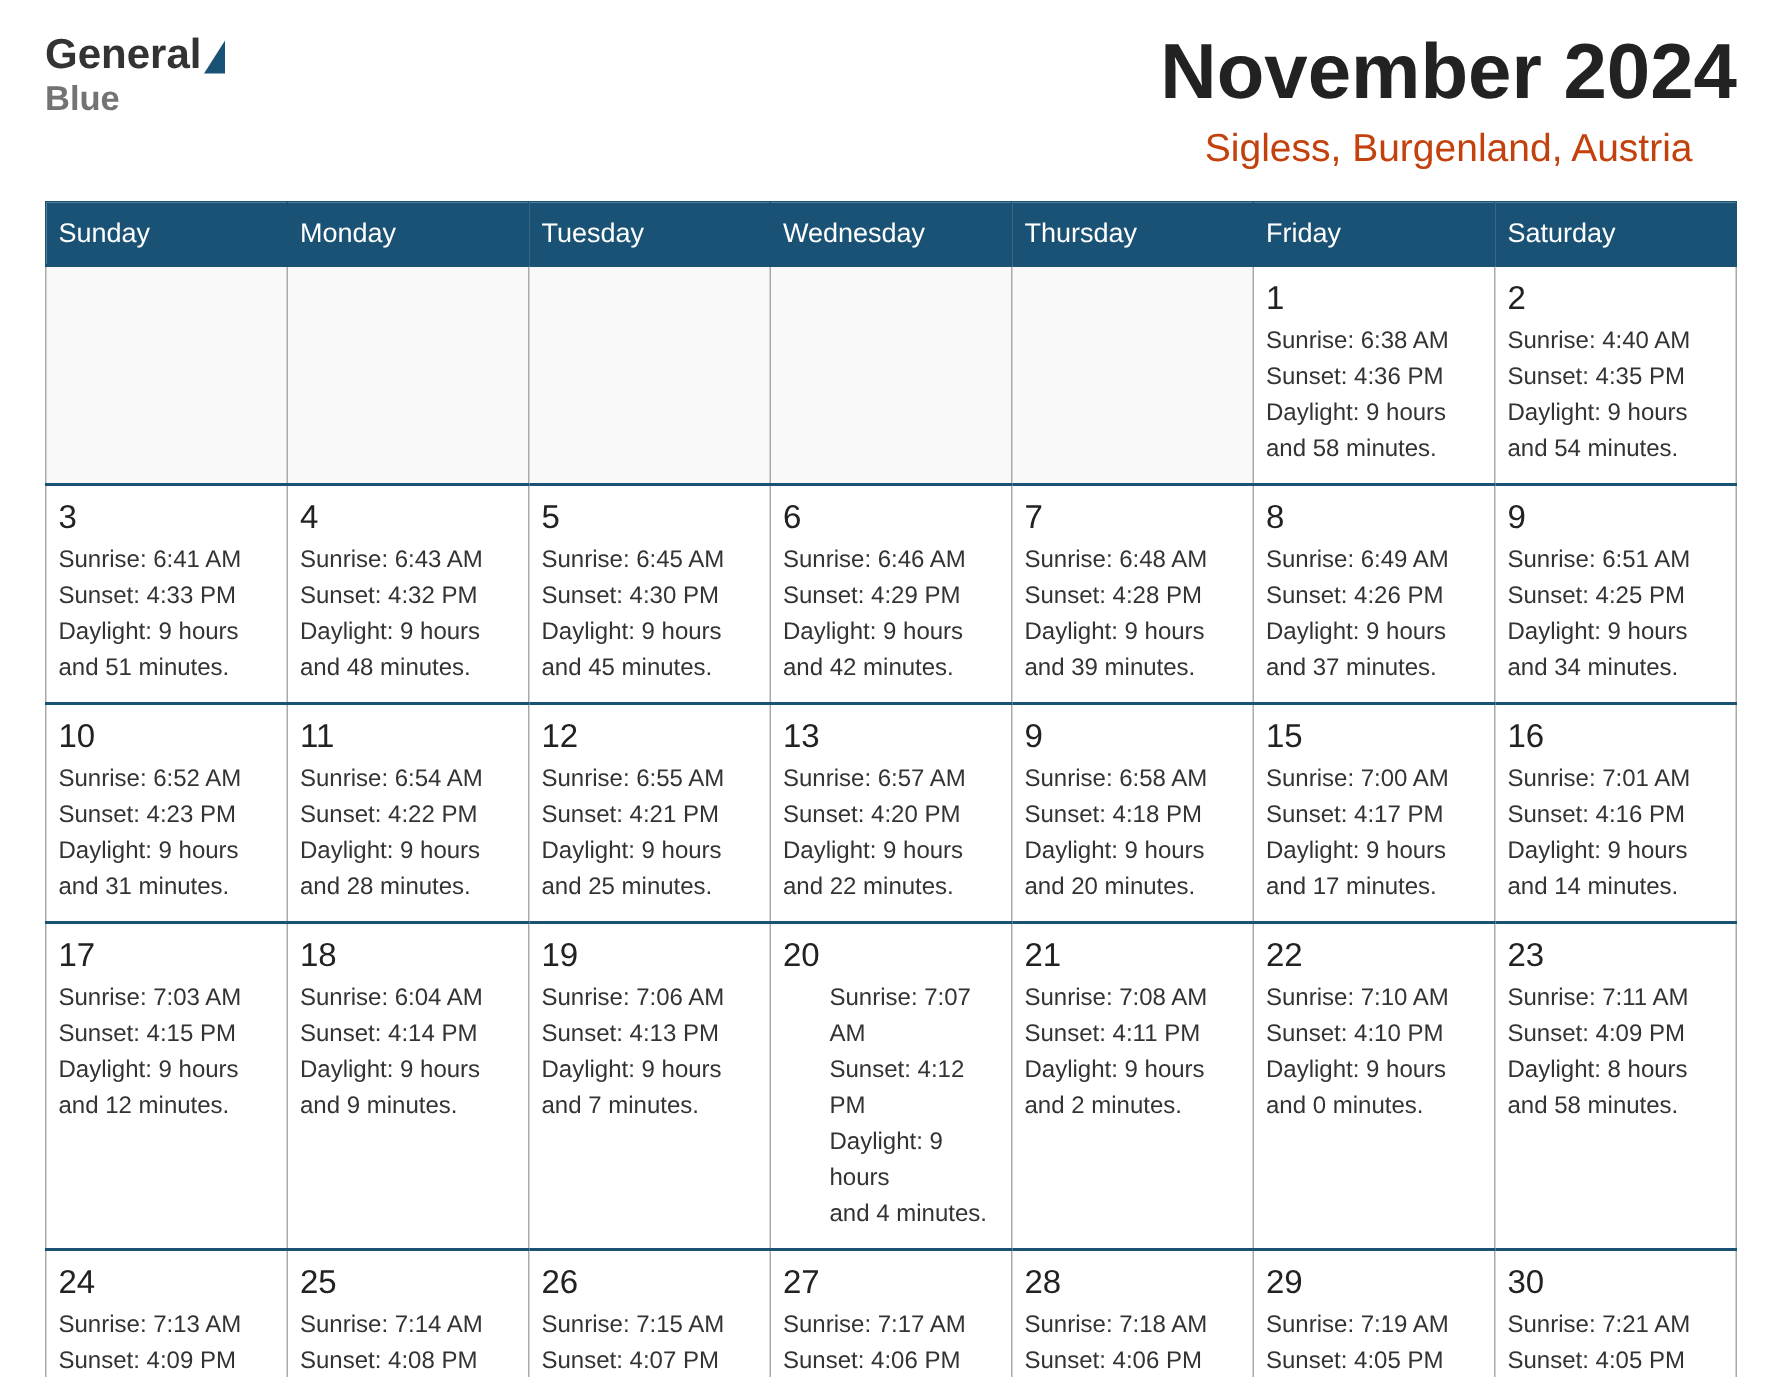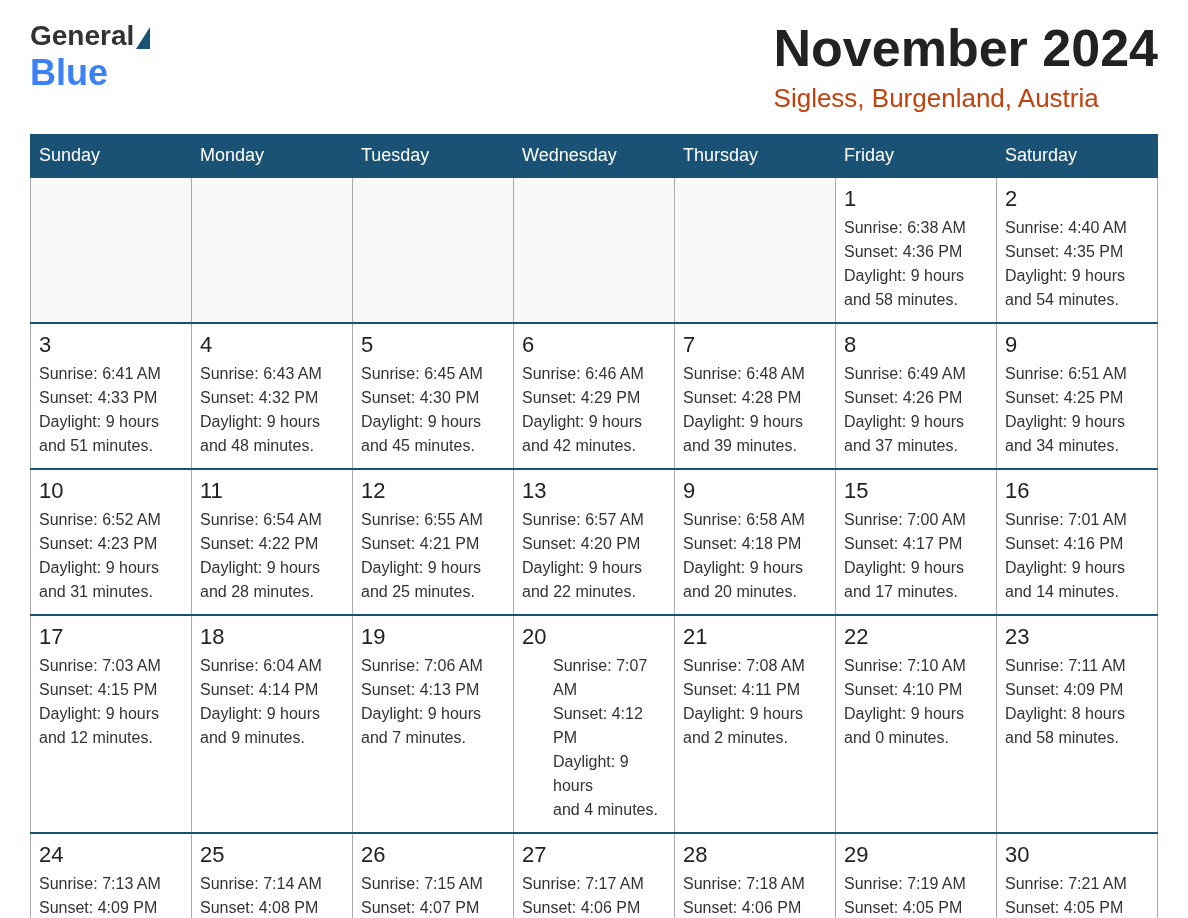--- a/index.html
+++ b/index.html
@@ -26,31 +26,31 @@
       color: #333;
     }
     .logo-triangle {
       width: 0;
       height: 0;
       border-left: 14px solid transparent;
       border-bottom: 22px solid #1a5276;
       margin-top: 4px;
     }
     .logo-blue {
-      font-size: 36px;
+      font-size: 23px;
       font-weight: bold;
-      color: #3b82f6;
+      color: #737373;
       display: block;
     }
     .logo-right {
       display: flex;
       flex-direction: column;
     }
     .title-block {
-      text-align: left;
+      text-align: center;
     }
     .month-title {
       font-size: 52px;
       font-weight: bold;
       color: #222;
       line-height: 1.1;
     }
     .location-title {
       font-size: 26px;
       color: #c2410c;

